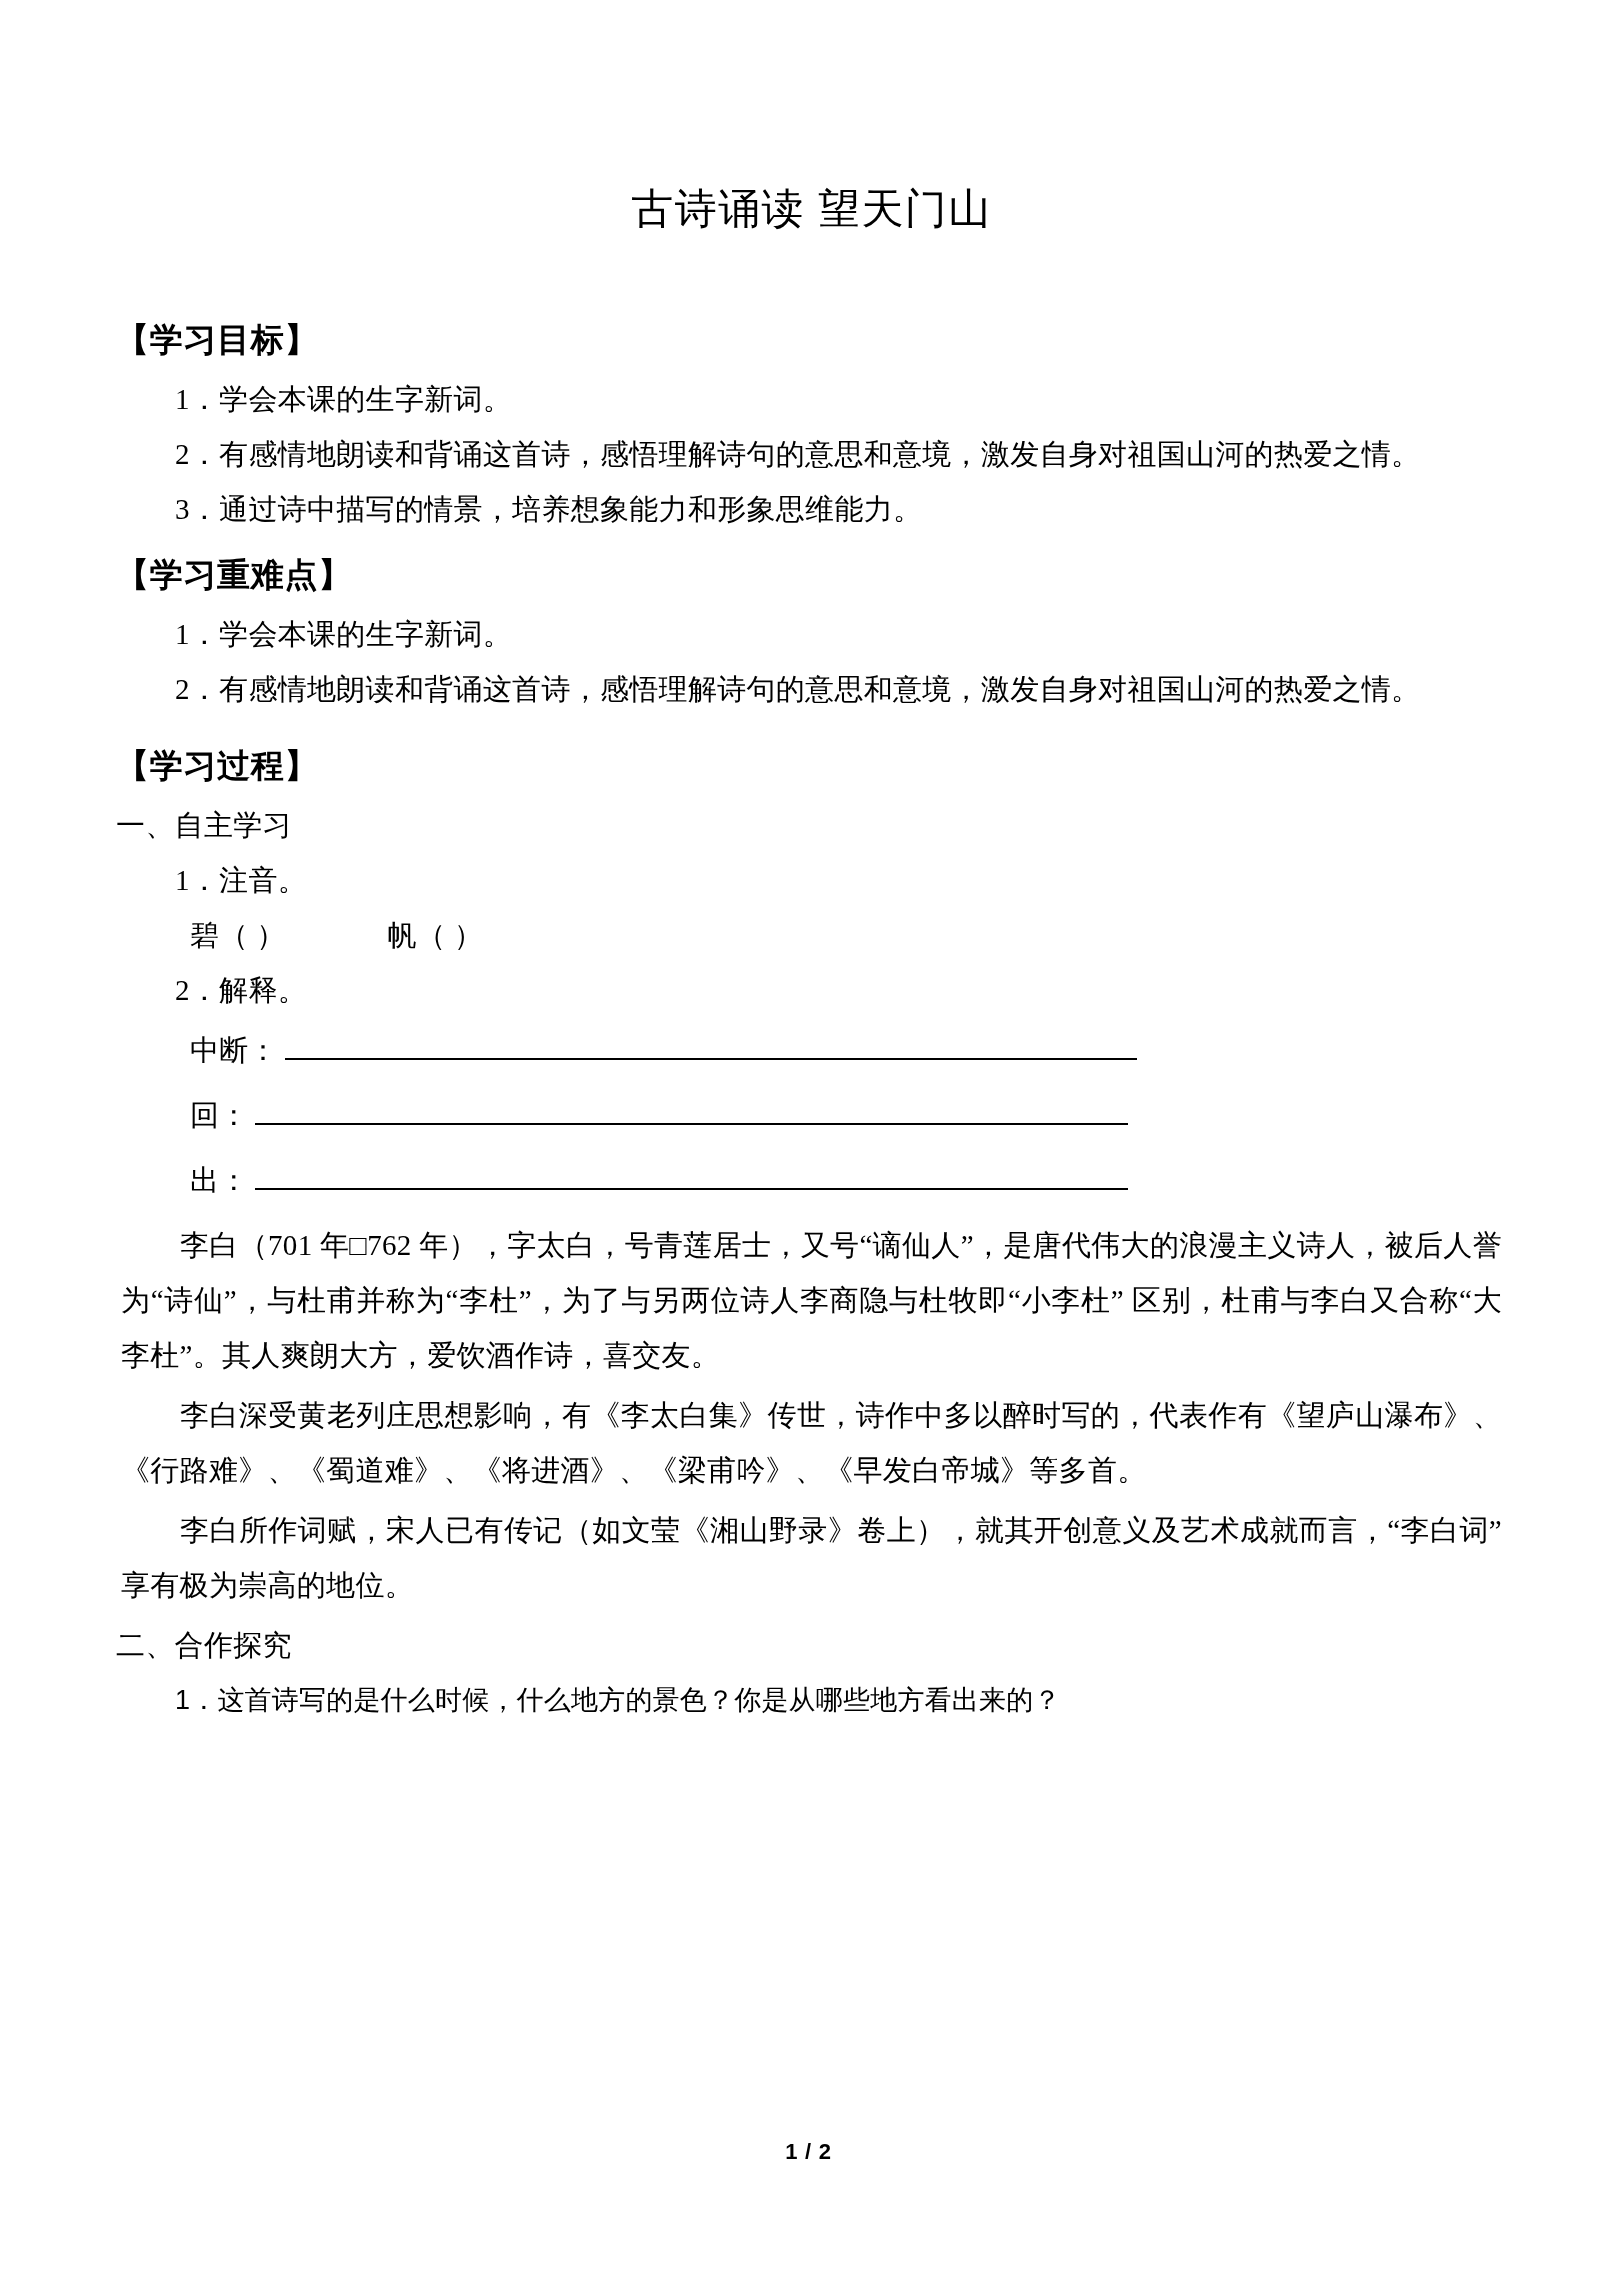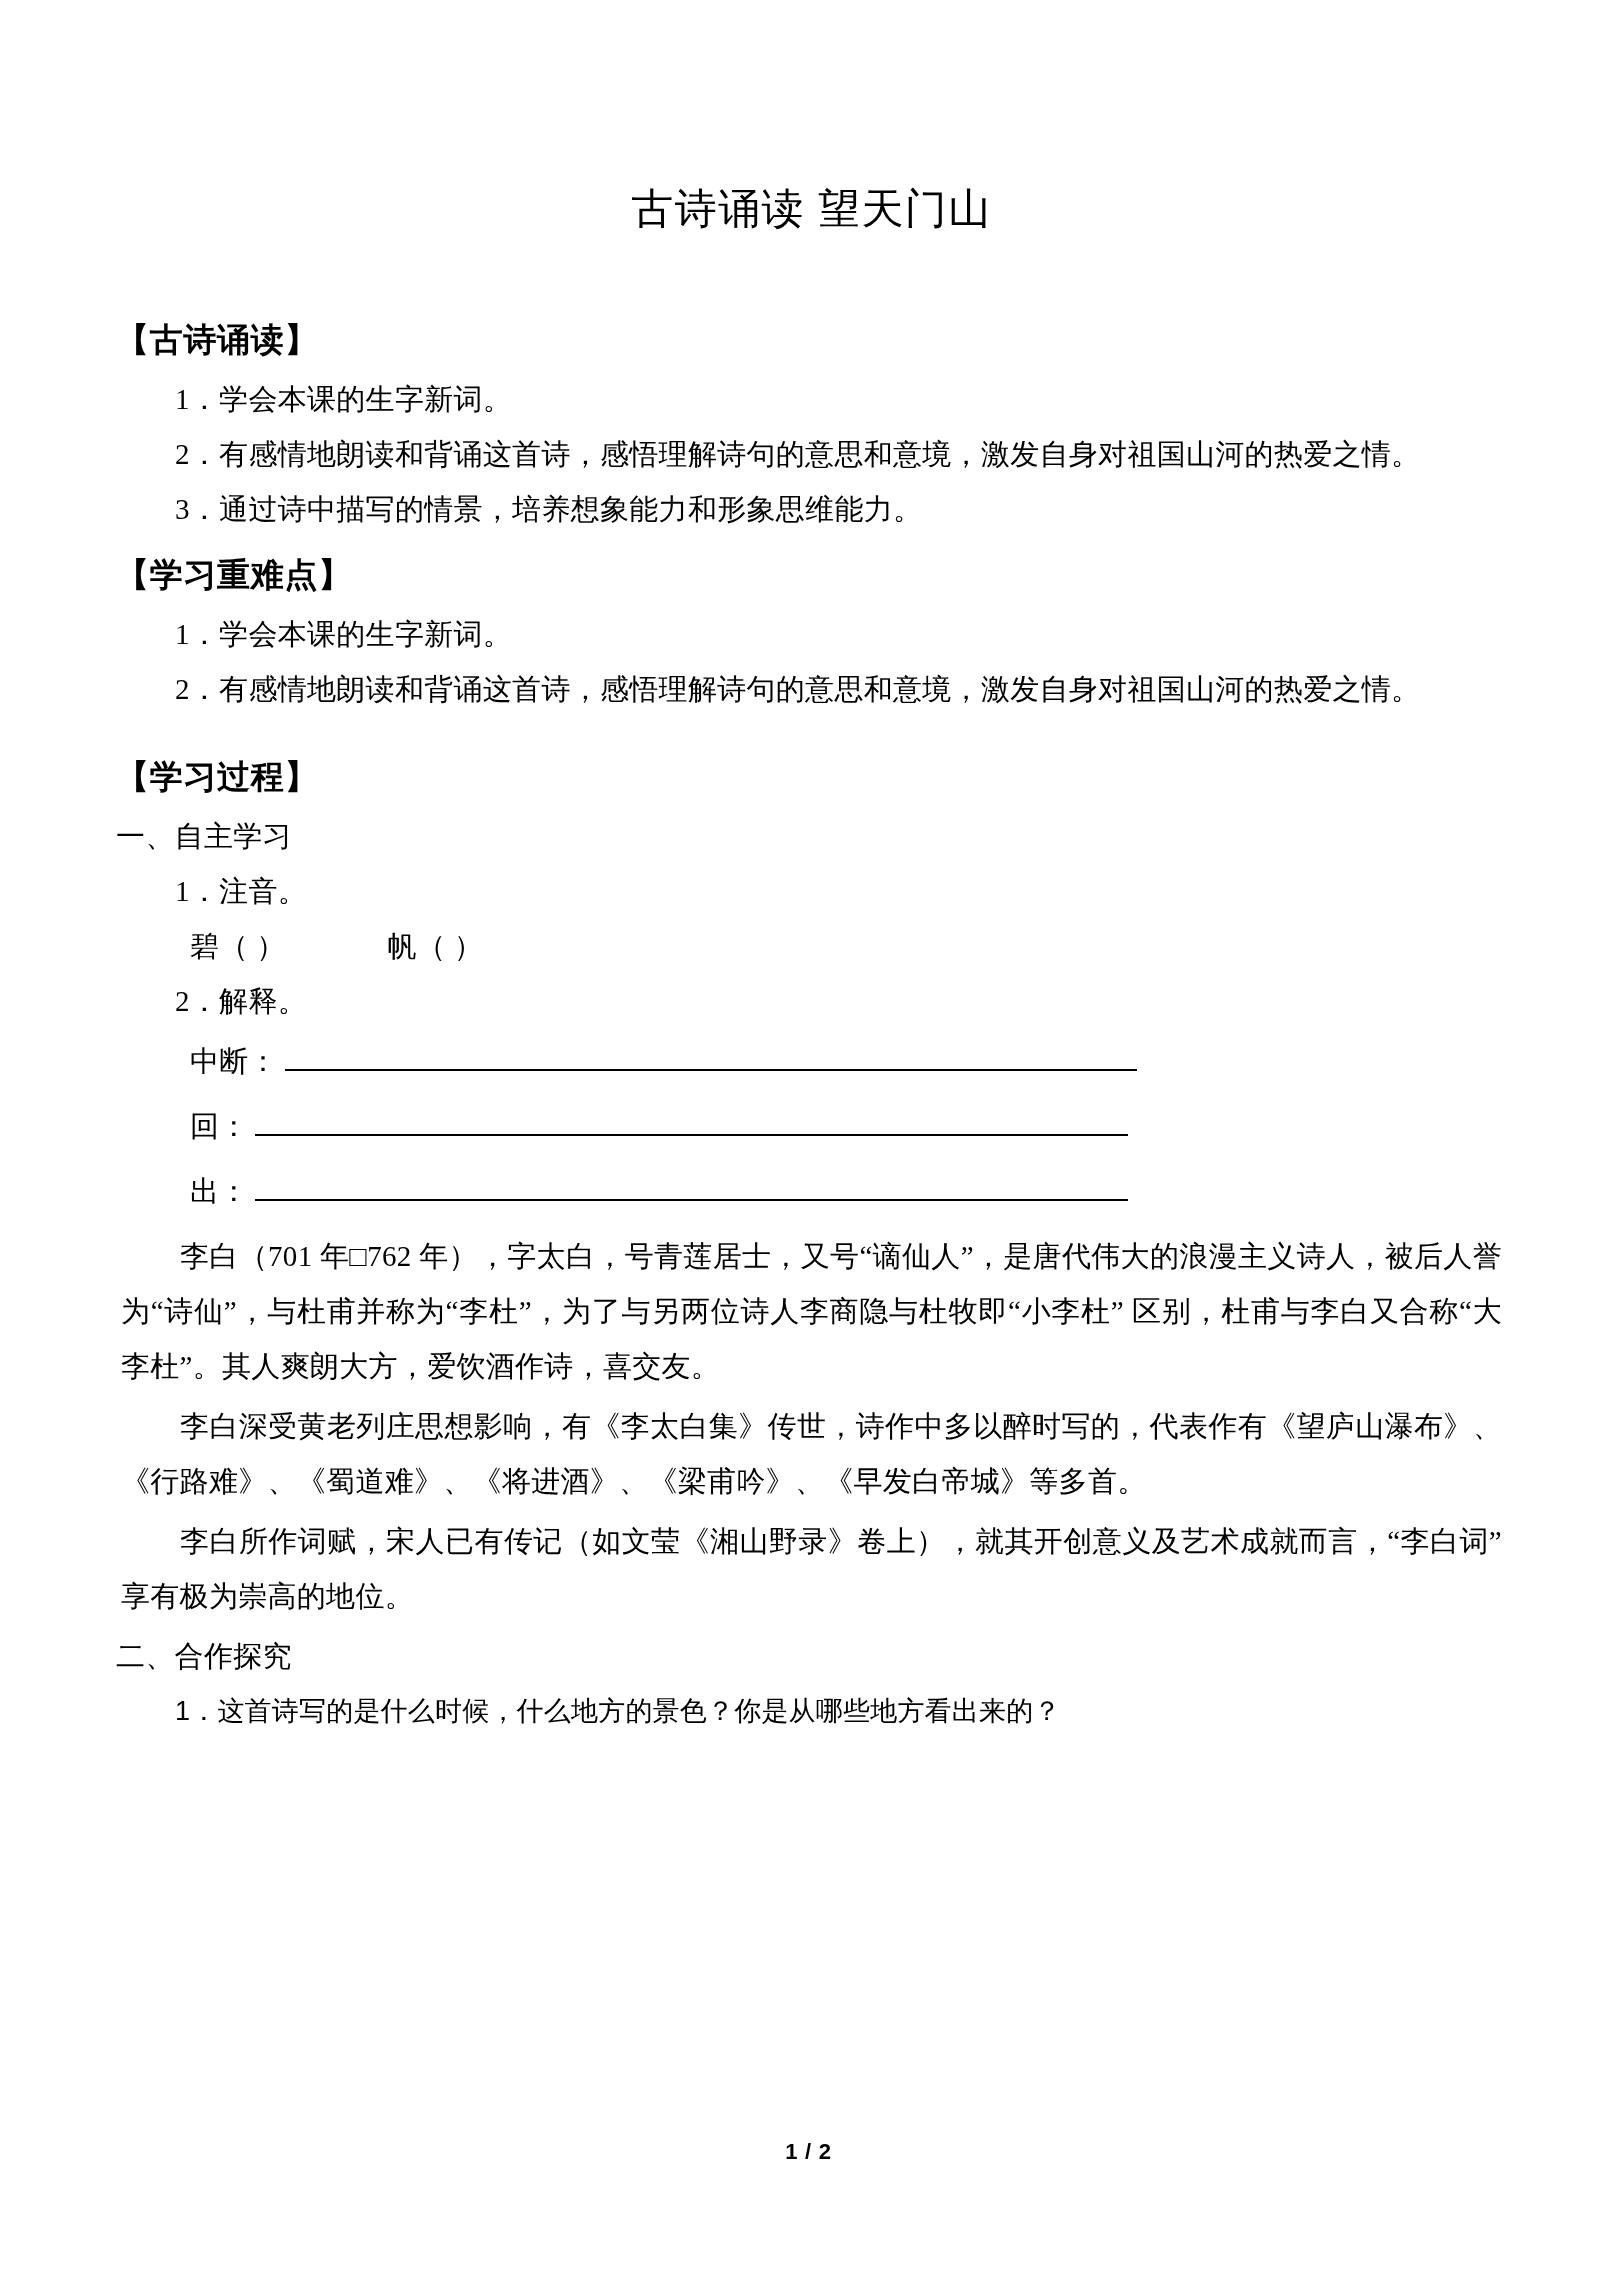--- a/index.html
+++ b/index.html
@@ -41,21 +41,21 @@
   .section-heading {
     font-family: "Liberation Sans", "DejaVu Sans", sans-serif;
     font-size: 33px;
     font-weight: 700;
     line-height: 1.35;
     letter-spacing: 0.7px;
     margin: 0;
   }
   .sh-goals   { margin-top: 82px; }
   .sh-key     { margin-top: 16px; }
-  .sh-process { margin-top: 38px; }
+  .sh-process { margin-top: 27px; }
 
   
   .para {
     font-size: 29px;
     line-height: 55px;
     text-align: justify;
     text-justify: inter-ideograph;
     margin: 5px;
     letter-spacing: 0.3px;
   }
@@ -146,21 +146,21 @@
     letter-spacing: 0.7px;
   }
 </style>
 </head>
 <body>
 
 <div class="page">
 
   <h1 class="doc-title">古诗诵读 望天门山</h1>
 
-  <h2 class="section-heading sh-goals">【古诗诵读】</h2>
+  <h2 class="section-heading sh-goals">【学习目标】</h2>
   <p class="numbered gap-sm">1．学会本课的生字新词。</p>
   <p class="item">2．有感情地朗读和背诵这首诗，感悟理解诗句的意思和意境，激发自身对祖国山河的热爱之情。</p>
   <p class="item">3．通过诗中描写的情景，培养想象能力和形象思维能力。</p>
 
   <h2 class="section-heading sh-key">【学习重难点】</h2>
   <p class="numbered gap-sm">1．学会本课的生字新词。</p>
   <p class="item">2．有感情地朗读和背诵这首诗，感悟理解诗句的意思和意境，激发自身对祖国山河的热爱之情。</p>
 
   <h2 class="section-heading sh-process">【学习过程】</h2>
 

